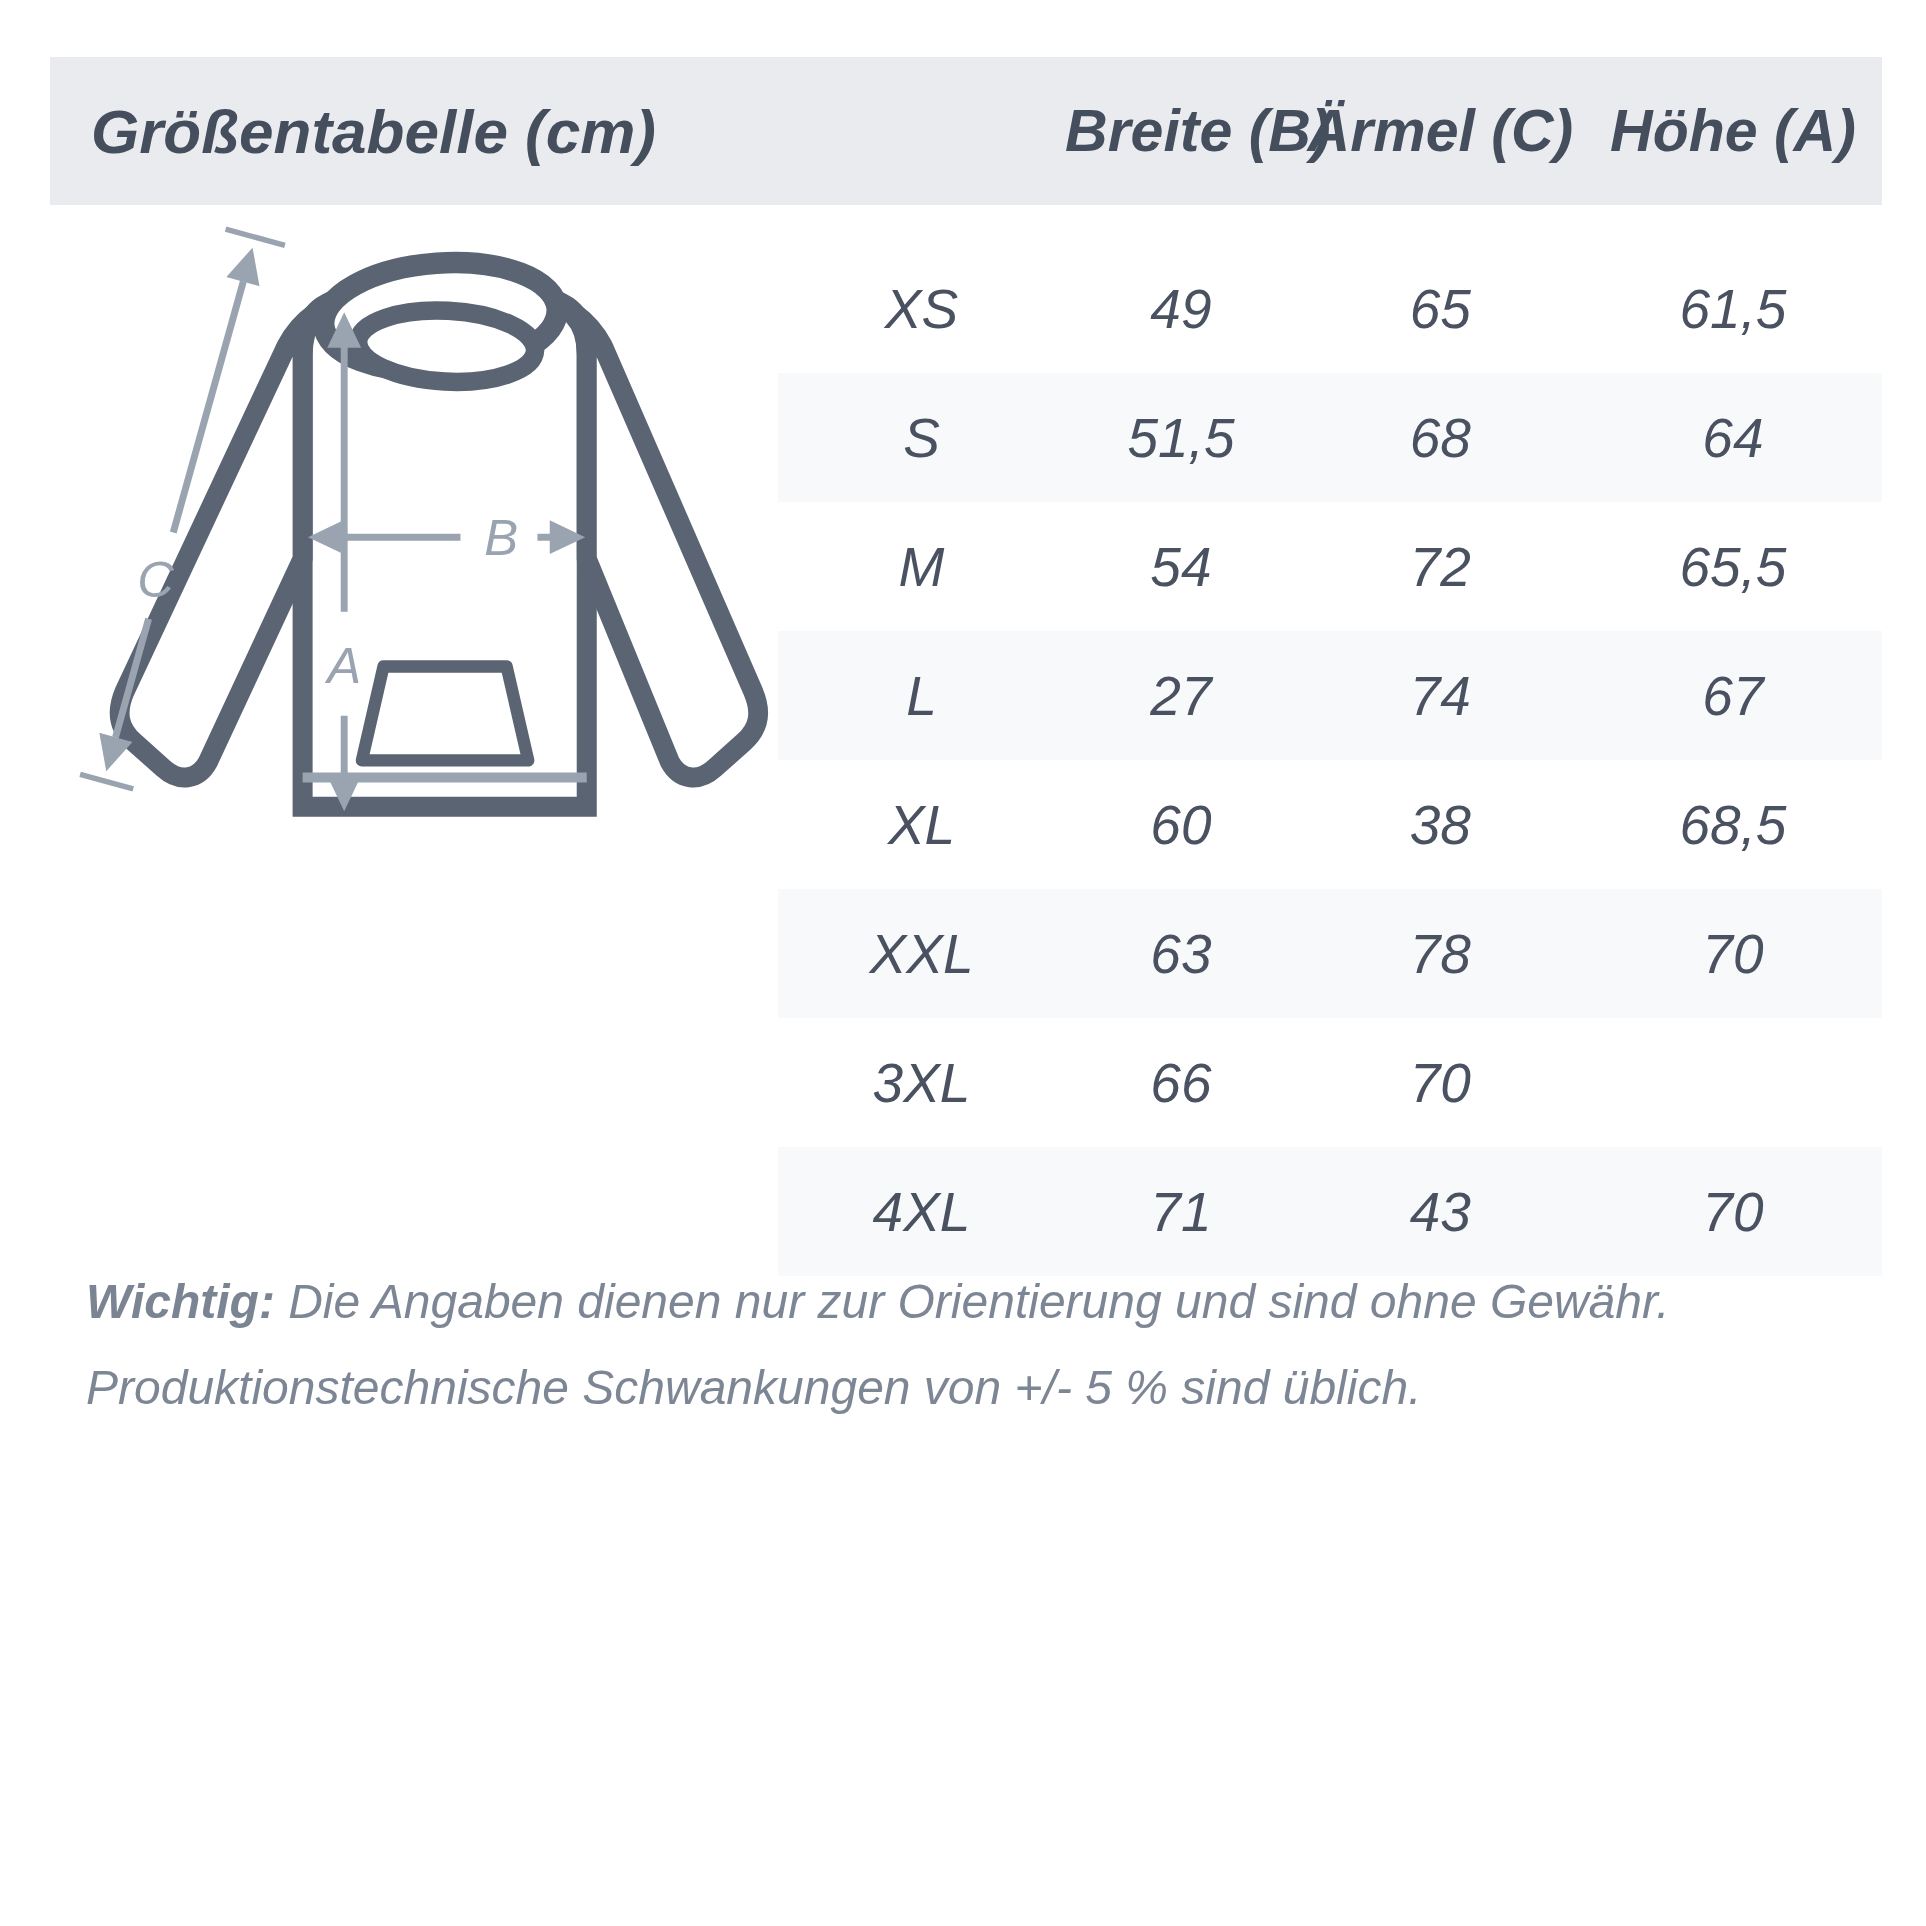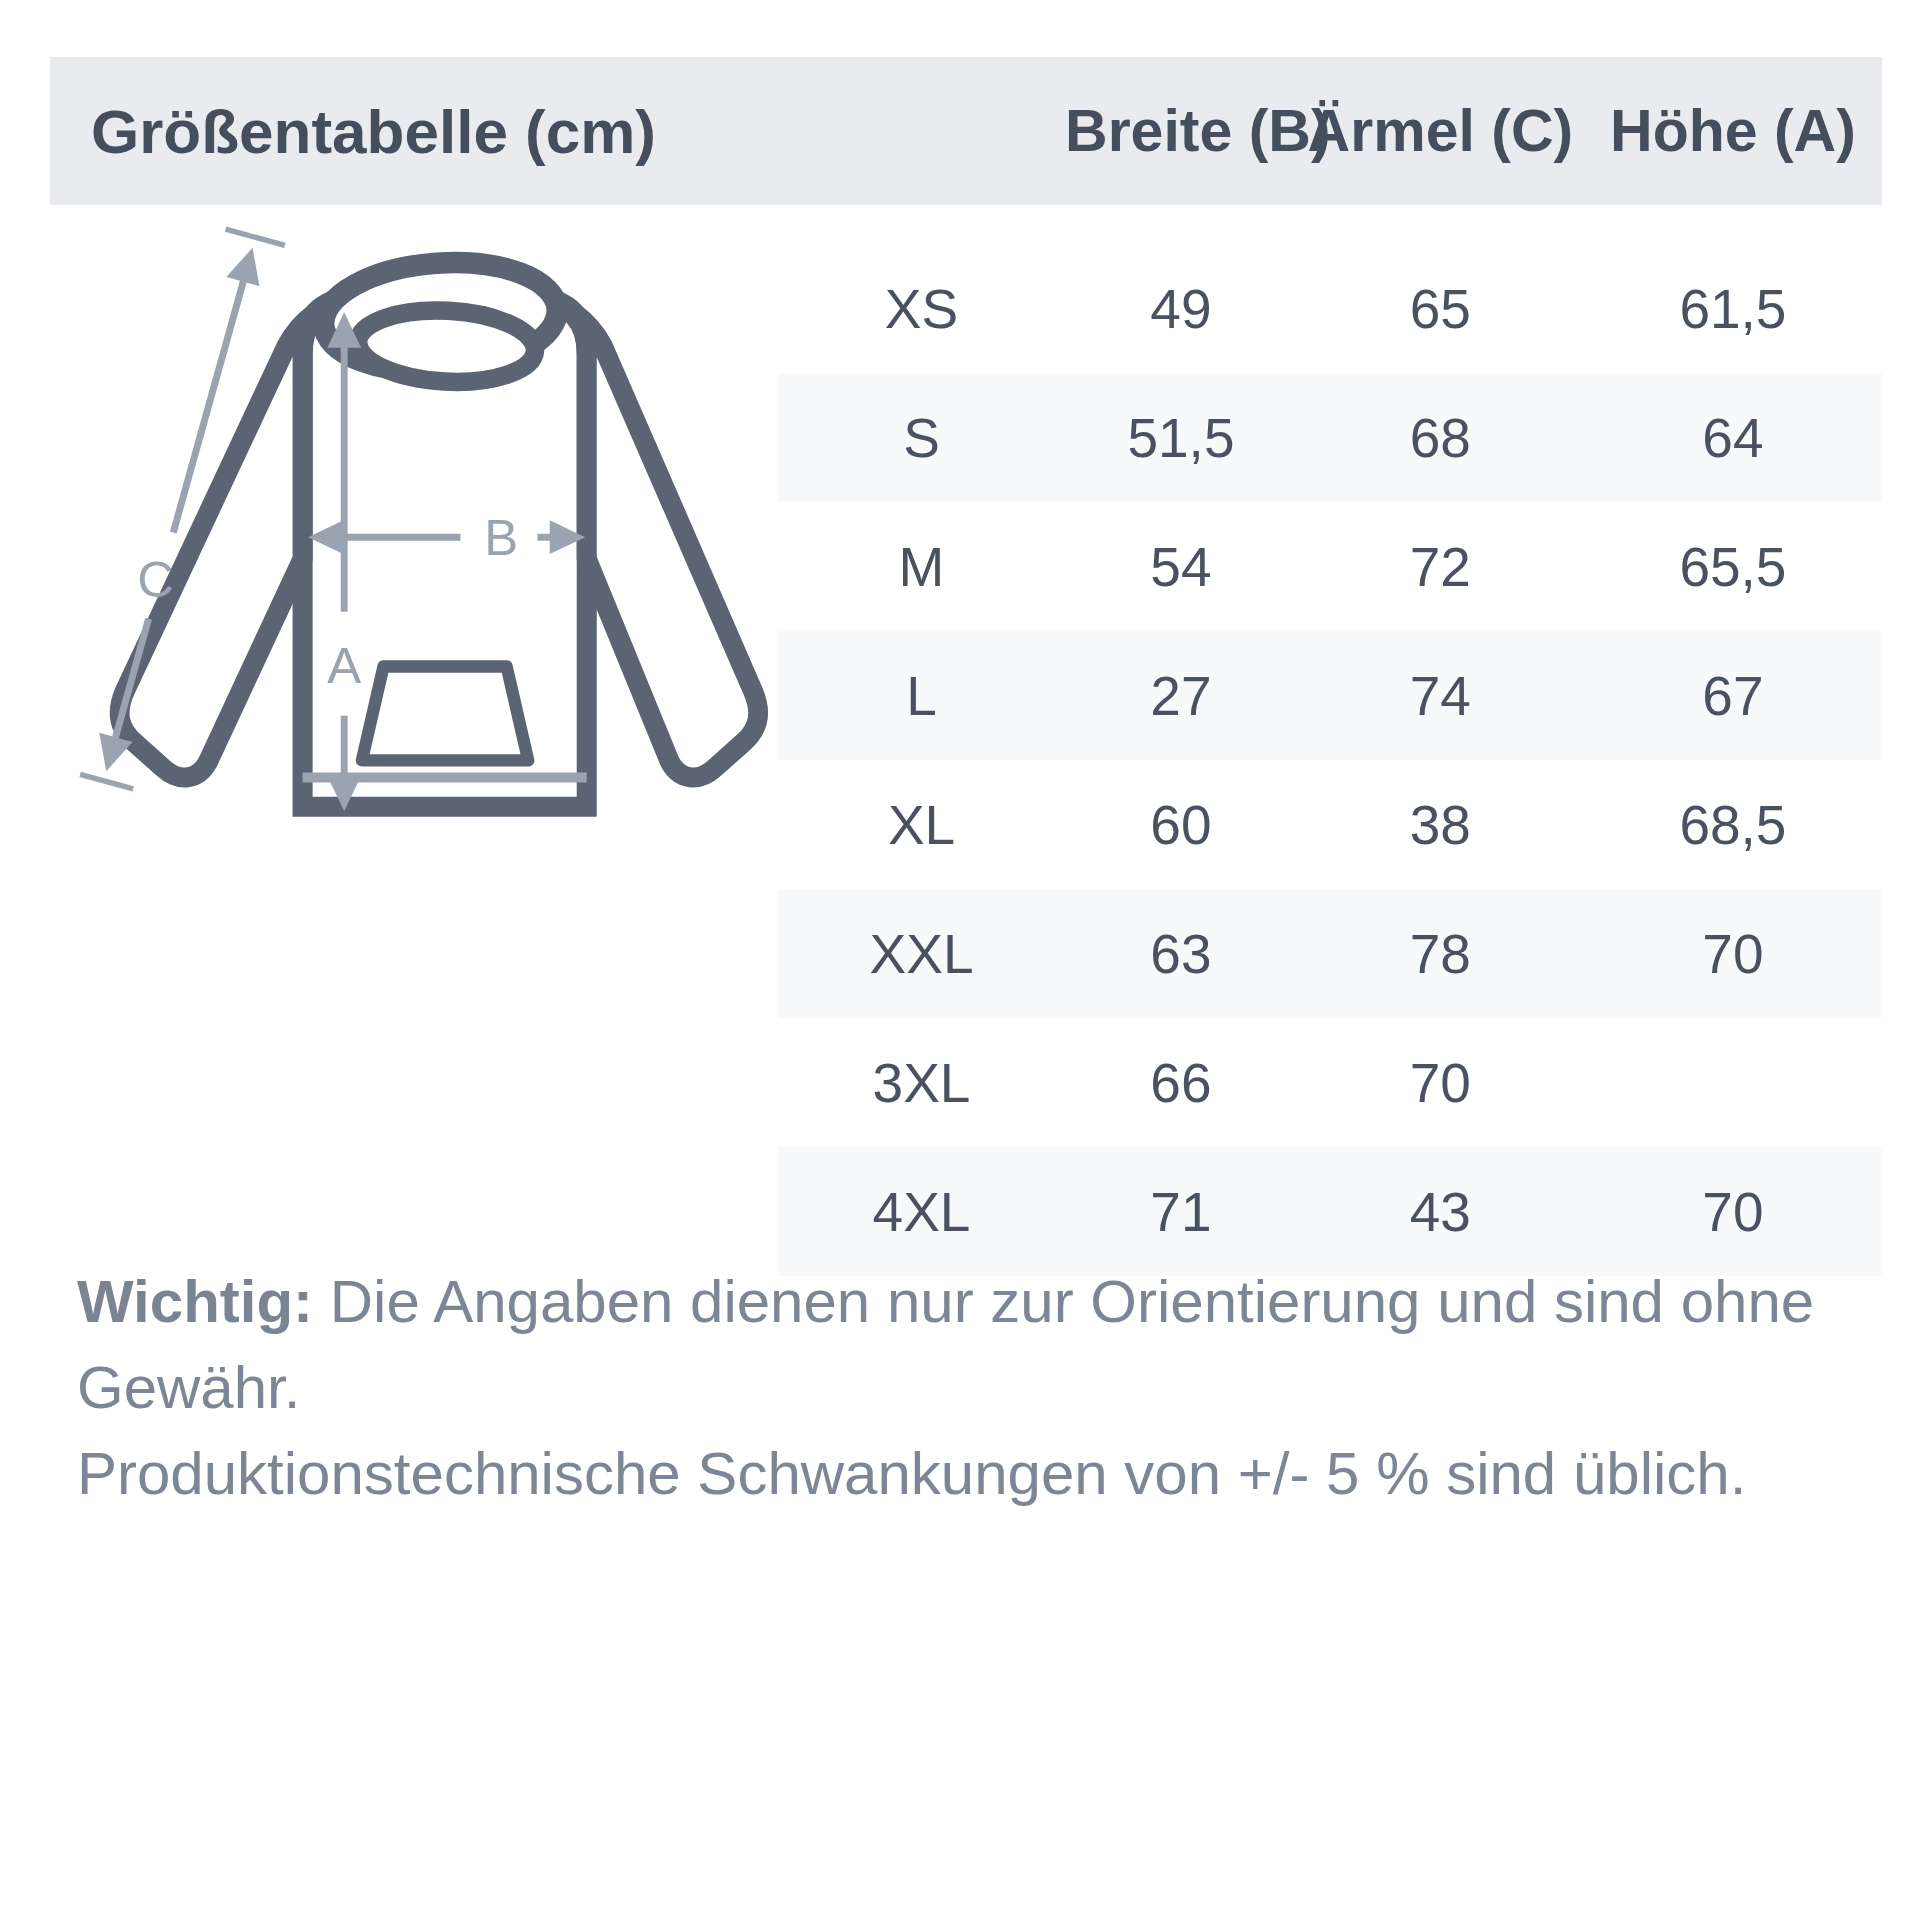--- a/index.html
+++ b/index.html
@@ -1,18 +1,18 @@
 <!DOCTYPE html>
 <html style="font-size:12.3px"><head>
 <meta charset="utf-8">
 <style>
   html,body{margin:0;padding:0;background:#ffffff;}
   .sheet{
     position:relative;width:1926px;height:1546px;background:#ffffff;
-    font-family:"Liberation Sans", sans-serif;overflow:hidden;
+    font-family:"Liberation Sans", sans-serif;overflow:hidden;font-style:italic;
   }
   .header-bar{
     position:absolute;left:50px;top:57px;width:1832px;height:148px;
     background:#e9ebee;display:flex;align-items:center;
   }
   .title{
     flex:1 1 auto;padding-left:41px;font-size:62px;font-weight:bold;
     color:#454e5c;white-space:nowrap;
   }
   .col-grid{
@@ -35,22 +35,22 @@
   }
   .hoodie-wrap{position:absolute;left:77px;top:223px;width:693px;height:616px;}
   .ink{fill:#ffffff;stroke:#5a6473;}
   .measure{stroke:#9aa3b0;fill:none;}
   .mhead{fill:#9aa3b0;stroke:none;}
   .mlabel{
     fill:#9aa3b0;font-family:"Liberation Sans", sans-serif;font-size:66px;
     text-anchor:middle;
   }
   .note{
-    position:absolute;left:77px;top:1259px;width:1788px;
-    font-size:60px;line-height:86px;color:#7d8694;
+    position:absolute;left:86px;top:1259px;width:1788px;
+    font-size:48px;line-height:86px;color:#7d8694;
   }
   .note b{font-weight:bold;color:#7b8492;}
 </style>
 </head>
 <body>
 
 <div class="sheet">
 
   <div class="header-bar">
     <div class="title">Größentabelle (cm)</div>

